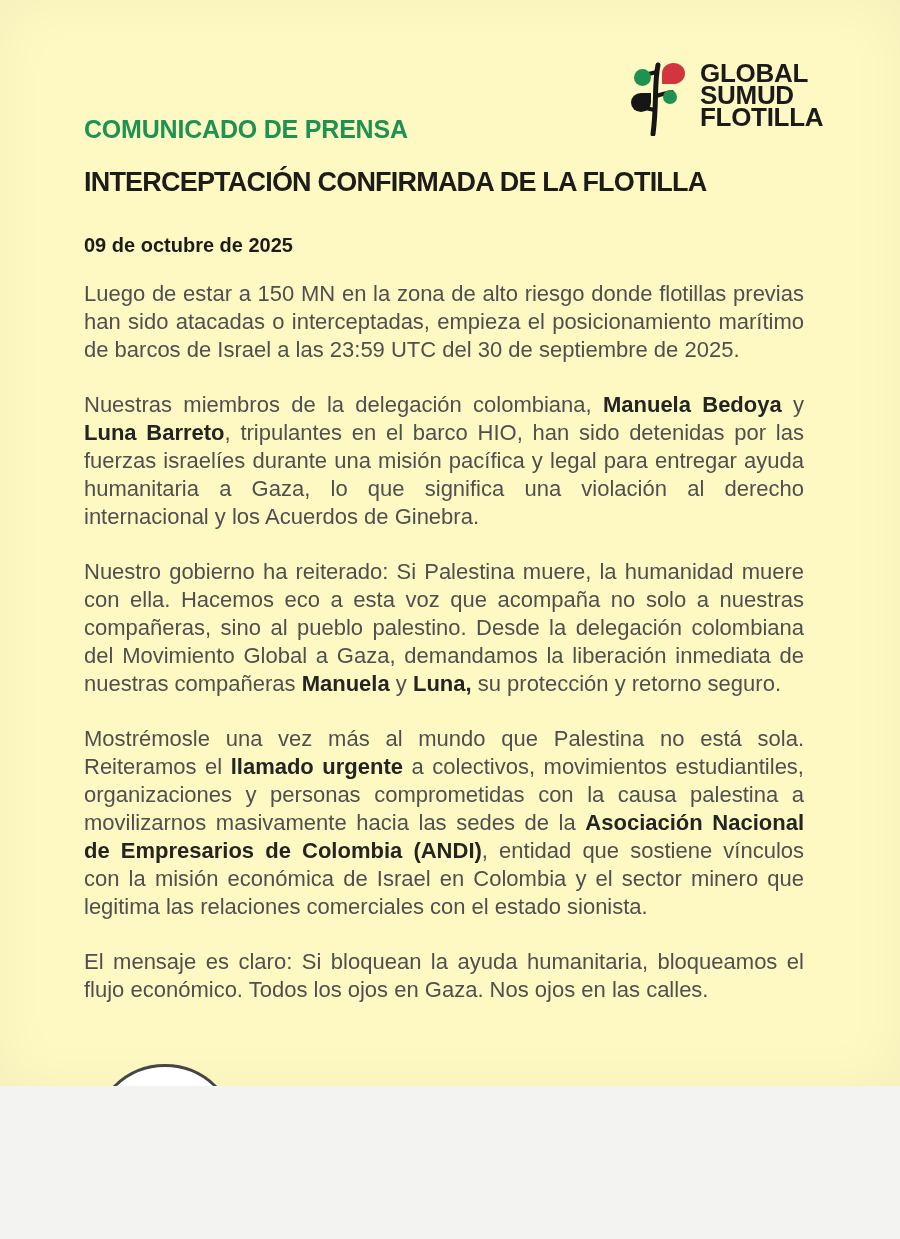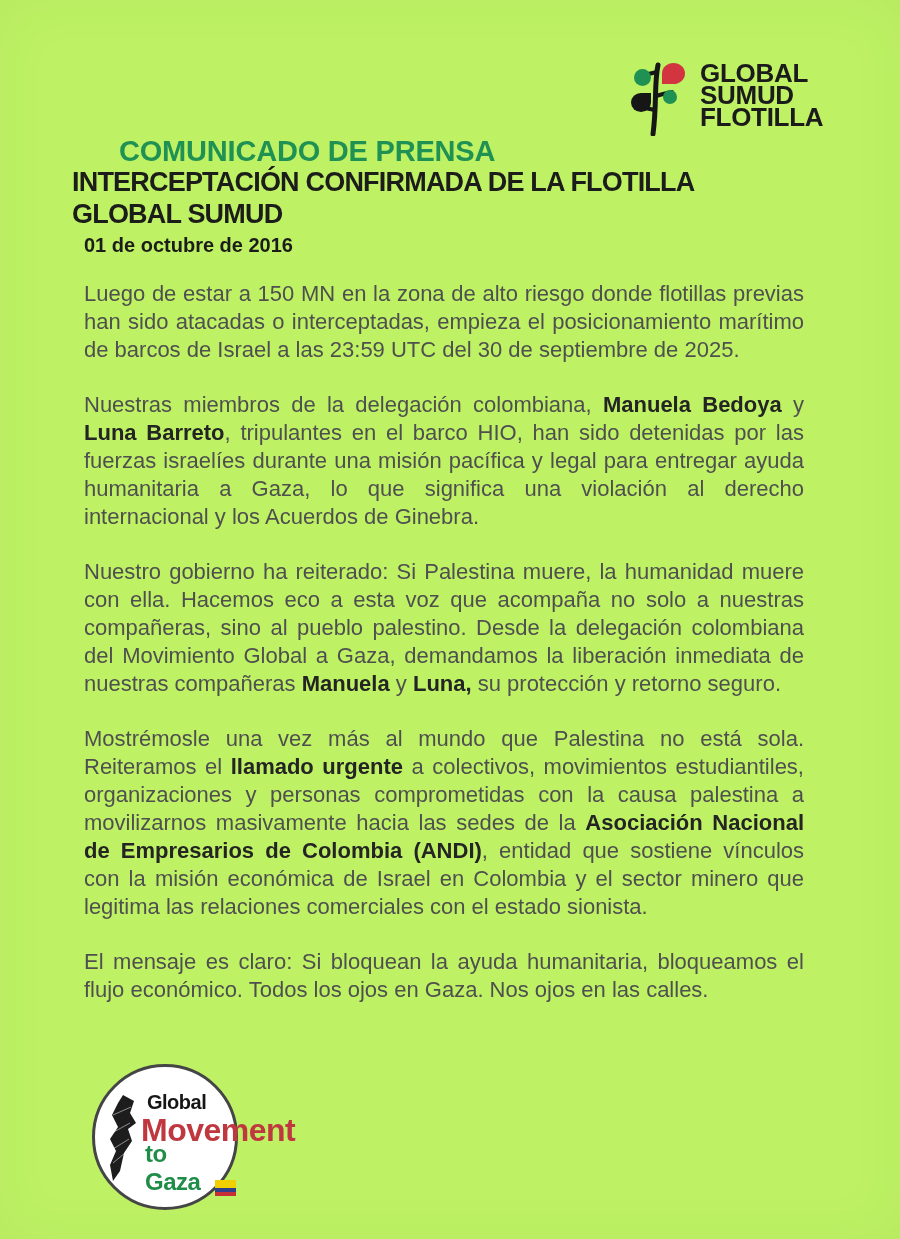--- a/index.html
+++ b/index.html
@@ -1,36 +1,36 @@
 <!DOCTYPE html>
 <html><head>
 <meta charset="utf-8">
 <style>
   html,body{margin:0;padding:0;background:#f3f3f1;}
   .page{
     position:relative;
-    width:900px;height:1239px;
+    width:900px;height:1086px;
     margin:0 auto;
-    background:#bef264;
+    background:#fef9c3;
     font-family:"Liberation Sans",sans-serif;
     overflow:hidden;
     box-shadow:inset 0 0 60px rgba(0,0,0,0.04);
   }
   
   .logo-top{position:absolute;left:630px;top:60px;display:flex;}
   .logo-icon{position:relative;width:62px;height:76px;flex:0 0 62px;}
   .logo-icon svg{position:absolute;left:0;top:0;}
   .dot-green-lg{position:absolute;left:4px;top:9px;width:17px;height:17px;border-radius:50%;}
   .dot-green-sm{position:absolute;left:33px;top:30px;width:14px;height:14px;border-radius:50%;}
   .leaf-red{position:absolute;left:32px;top:3px;width:23px;height:21px;border-radius:62% 62% 62% 0;}
   .leaf-black{position:absolute;left:1px;top:33px;width:20px;height:19px;border-radius:62% 0 62% 62%;background:#161616;}
   .logo-text{margin-left:8px;font-weight:900;font-size:26px;line-height:22px;letter-spacing:-0.3px;color:#1b1b1b;padding-top:2px;white-space:nowrap;}
   
-  .kicker{position:absolute;left:84px;top:135px;font-size:29px;font-weight:900;letter-spacing:-0.2px;margin-left:35px;}
-  .title{position:absolute;left:72px;top:166px;margin:0;font-size:27px;line-height:32px;font-weight:900;letter-spacing:-0.8px;color:#1c1c1a;}
+  .kicker{position:absolute;left:84px;top:115px;font-size:25px;font-weight:900;letter-spacing:-0.2px;}
+  .title{position:absolute;left:84px;top:166px;margin:0;font-size:27px;line-height:32px;font-weight:900;letter-spacing:-0.8px;color:#1c1c1a;}
   .date{position:absolute;left:84px;top:234px;font-size:20px;font-weight:700;color:#1c1c1a;}
   
   .content{position:absolute;left:84px;top:280px;width:720px;}
   .content p{
     margin:0 0 27px 0;
     font-size:22px;line-height:28px;
     text-align:justify;
     color:#4f4f4f;
   }
   .content p span.b{font-weight:700;color:#242424;}
@@ -72,23 +72,22 @@
     <div class="logo-text">
       <div>GLOBAL</div>
       <div>SUMUD</div>
       <div>FLOTILLA</div>
     </div>
   </div>
 
   <div class="kicker" style="color: rgb(31, 145, 82);">COMUNICADO DE PRENSA</div>
   <h1 class="title">
     <span>INTERCEPTACIÓN CONFIRMADA DE LA FLOTILLA</span><br>
-    <span>GLOBAL SUMUD</span>
   </h1>
-  <div class="date">01 de octubre de 2016</div>
+  <div class="date">09 de octubre de 2025</div>
 
   <div class="content">
     <p><span>Luego de estar a 150 MN en la zona de alto riesgo donde flotillas previas han sido atacadas o interceptadas, empieza el posicionamiento marítimo de barcos de Israel a las 23:59 UTC del 30 de septiembre de 2025.</span></p>
     <p><span>Nuestras miembros de la delegación colombiana, </span><span class="b">Manuela Bedoya</span><span> y </span><span class="b">Luna Barreto</span><span>, tripulantes en el barco HIO, han sido detenidas por las fuerzas israelíes durante una misión pacífica y legal para entregar ayuda humanitaria a Gaza, lo que significa una violación al derecho internacional y los Acuerdos de Ginebra.</span></p>
     <p><span>Nuestro gobierno ha reiterado: Si Palestina muere, la humanidad muere con ella. Hacemos eco a esta voz que acompaña no solo a nuestras compañeras, sino al pueblo palestino. Desde la delegación colombiana del Movimiento Global a Gaza, demandamos la liberación inmediata de nuestras compañeras </span><span class="b">Manuela</span><span> y </span><span class="b">Luna,</span><span> su protección y retorno seguro.</span></p>
     <p><span>Mostrémosle una vez más al mundo que Palestina no está sola. Reiteramos el </span><span class="b">llamado urgente</span><span> a colectivos, movimientos estudiantiles, organizaciones y personas comprometidas con la causa palestina a movilizarnos masivamente hacia las sedes de la </span><span class="b">Asociación Nacional de Empresarios de Colombia (ANDI)</span><span>, entidad que sostiene vínculos con la misión económica de Israel en Colombia y el sector minero que legitima las relaciones comerciales con el estado sionista.</span></p>
     <p><span>El mensaje es claro: Si bloquean la ayuda humanitaria, bloqueamos el flujo económico. Todos los ojos en Gaza. Nos ojos en las calles.</span></p>
   </div>
 
   <div class="footer-logo">

